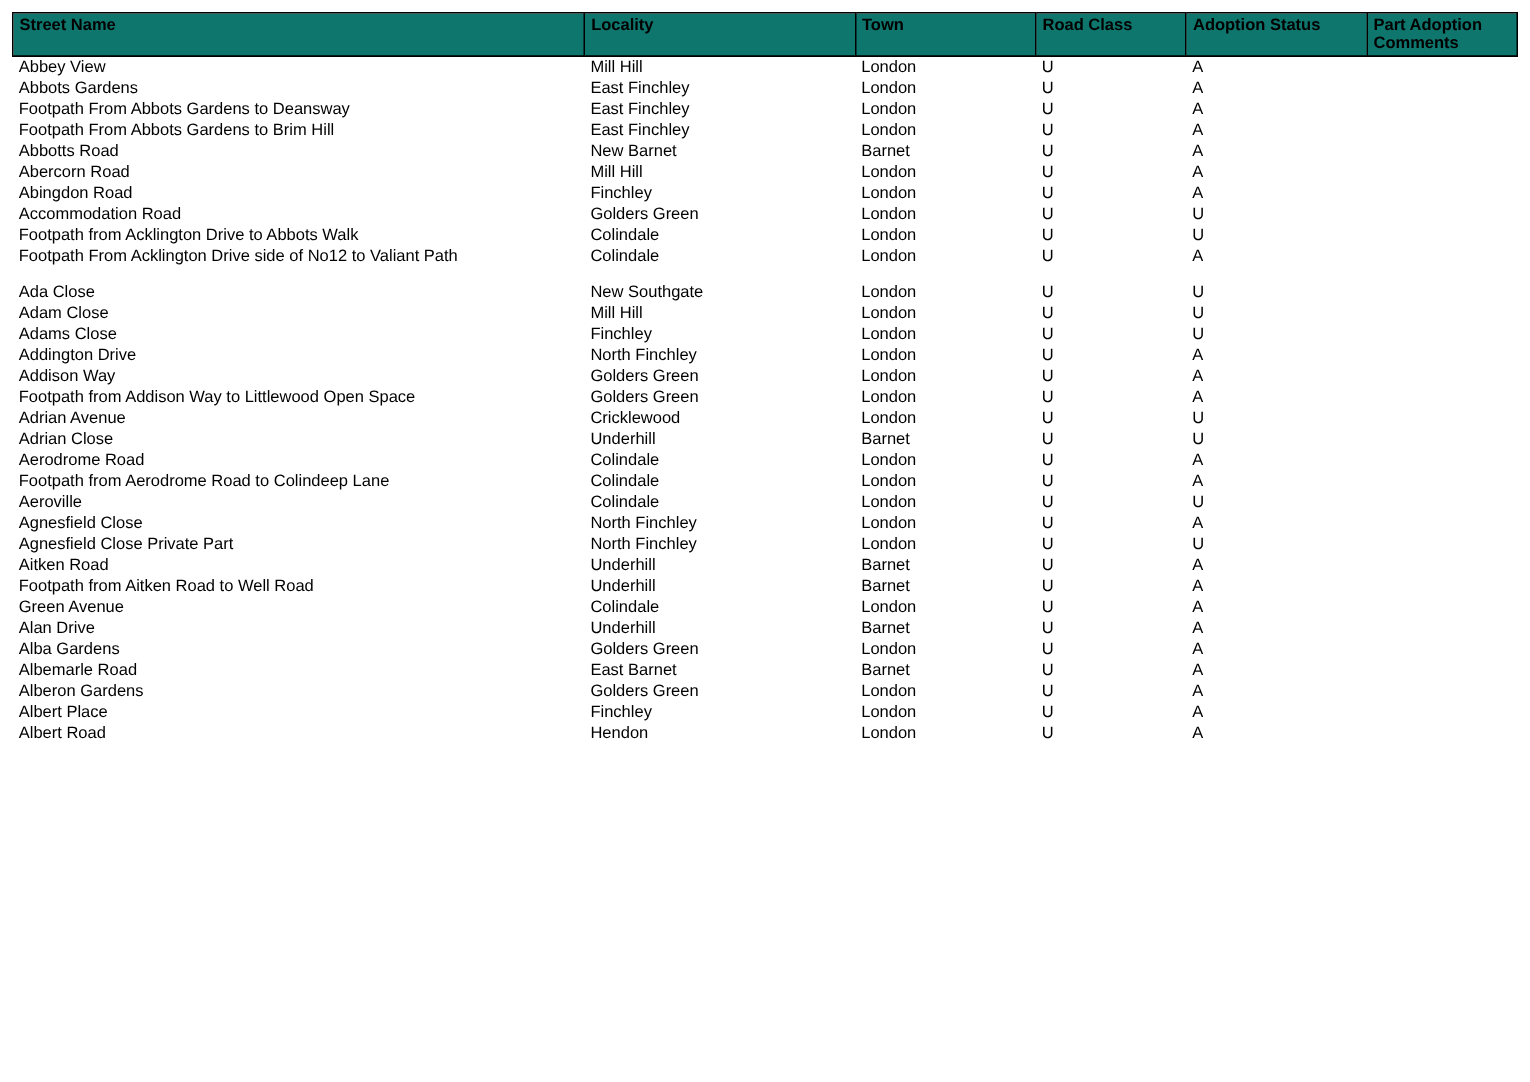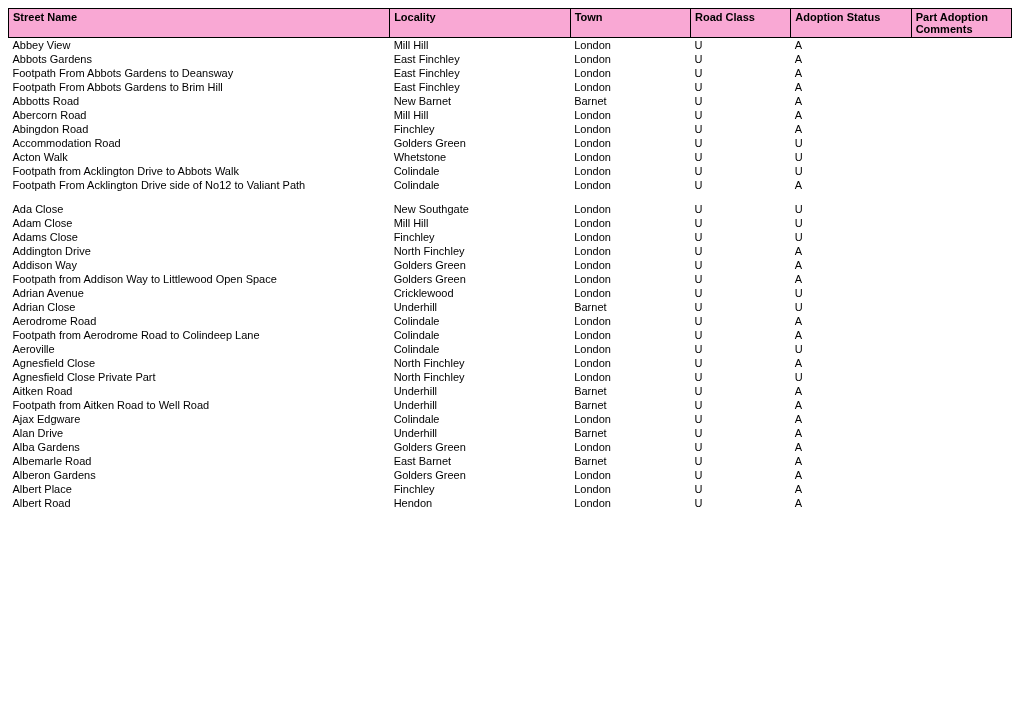--- a/index.html
+++ b/index.html
@@ -23,21 +23,21 @@
       table-layout: fixed;
     }
     th, td {
       text-align: left;
       padding: 2px 4px;
       vertical-align: top;
       font-size: 11px;
     }
     th {
       border: 1px solid #000;
-      background: #f9a8d4;
+      background: #0f766e;
       font-weight: bold;
     }
     td {
       border: none;
     }
     tr td {
       padding-top: 1px;
       padding-bottom: 1px;
     }
     .col-street { width: 38%; }
@@ -132,28 +132,20 @@
         </tr>
         <tr>
           <td>Accommodation Road</td>
           <td>Golders Green</td>
           <td>London</td>
           <td>U</td>
           <td>U</td>
           <td></td>
         </tr>
         <tr>
-          <td>Acton Walk</td>
-          <td>Whetstone</td>
-          <td>London</td>
-          <td>U</td>
-          <td>U</td>
-          <td></td>
-        </tr>
-        <tr>
           <td>Footpath from Acklington Drive to Abbots Walk</td>
           <td>Colindale</td>
           <td>London</td>
           <td>U</td>
           <td>U</td>
           <td></td>
         </tr>
         <tr>
           <td>Footpath From Acklington Drive side of No12 to Valiant Path</td>
           <td>Colindale</td>
@@ -284,21 +276,21 @@
         </tr>
         <tr>
           <td>Footpath from Aitken Road to Well Road</td>
           <td>Underhill</td>
           <td>Barnet</td>
           <td>U</td>
           <td>A</td>
           <td></td>
         </tr>
         <tr>
-          <td>Ajax Edgware</td>
+          <td>Green Avenue</td>
           <td>Colindale</td>
           <td>London</td>
           <td>U</td>
           <td>A</td>
           <td></td>
         </tr>
         <tr>
           <td>Alan Drive</td>
           <td>Underhill</td>
           <td>Barnet</td>

